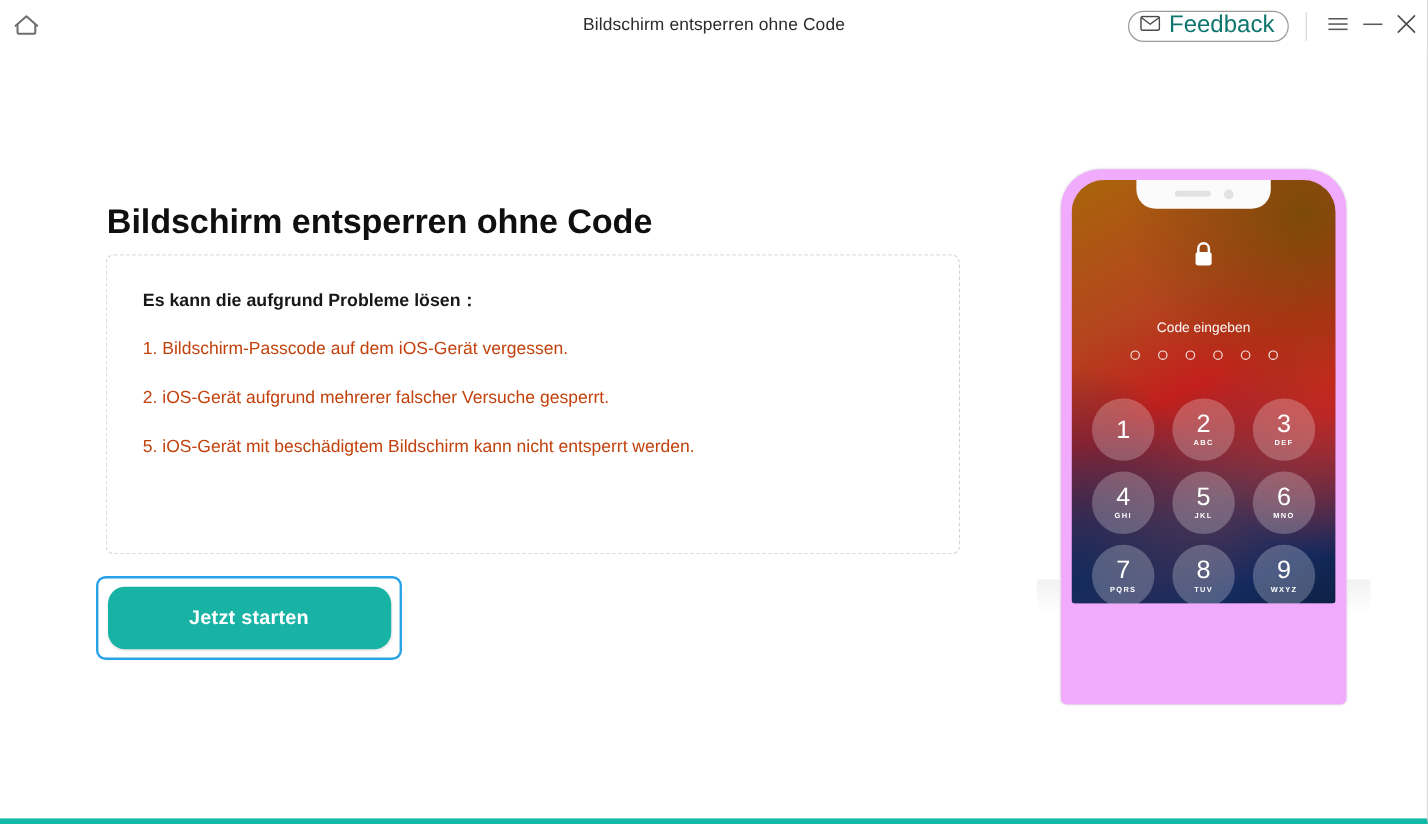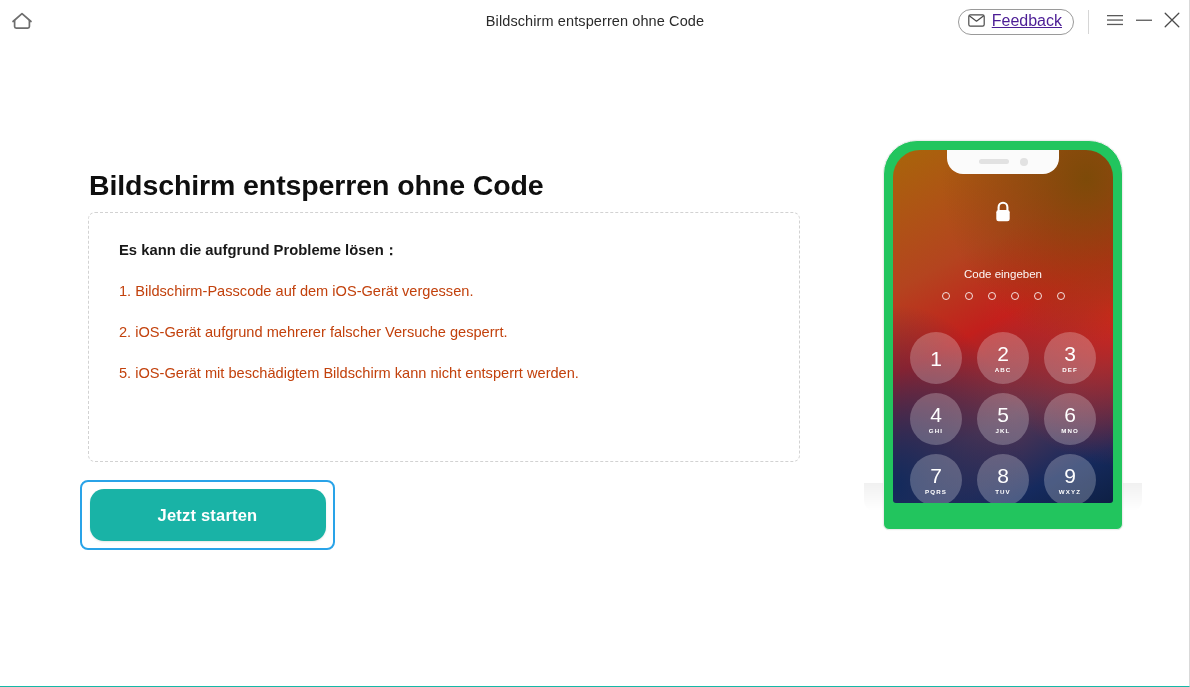--- a/index.html
+++ b/index.html
@@ -11,21 +11,21 @@
     font-family: "Liberation Sans", sans-serif;
     -webkit-font-smoothing: antialiased;
   }
   .app-window {
     position: relative;
     width: 1190px;
     height: 687px;
     background: #ffffff;
     box-sizing: border-box;
     border-right: 1px solid #d9d9d9;
-    border-bottom: 1px solid #14b8a6;
+    border-bottom: 5px solid #14b8a6;
     overflow: hidden;
   }
 
   
   .titlebar {
     position: absolute;
     left: 0; top: 0;
     width: 1190px;
     height: 46px;
     background: #ffffff;
@@ -56,26 +56,25 @@
     border: 1px solid #9a9a9a;
     border-radius: 13px;
     display: flex;
     align-items: center;
     gap: 7px;
     background: #ffffff;
     cursor: pointer;
     box-sizing: border-box;
   }
   .feedback-label {
-    font-size: 16px;
-    color: #4c1d95;
+    font-size: 20px;
+    color: #0f766e;
     line-height: 1;
     position: relative;
     top: -1px;
-    text-decoration: underline;
   }
   .win-divider {
     position: absolute;
     right: 101px; top: 10px;
     width: 1px; height: 24px;
     background: #d6d6d6;
   }
   .win-btn {
     position: absolute;
     top: 8px;
@@ -169,22 +168,22 @@
     left: 6px; top: 355px;
     width: 278px;
     height: 28px;
     background: linear-gradient(180deg, rgba(0,0,0,.055), rgba(0,0,0,0));
     border-radius: 0 0 10px 10px;
   }
   .phone-frame {
     position: absolute;
     left: 25px; top: 12px;
     width: 240px;
-    height: 390px;
-    background: #22c55e;
+    height: 448px;
+    background: #f0abfc;
     border: 1px solid #ededed;
     border-radius: 34px 34px 6px 6px;
     box-sizing: border-box;
     overflow: hidden;
     box-shadow: 0 0 0 1px rgba(0,0,0,.015);
   }
   .phone-screen {
     position: absolute;
     left: 9px; top: 9px;
     width: 220px;

